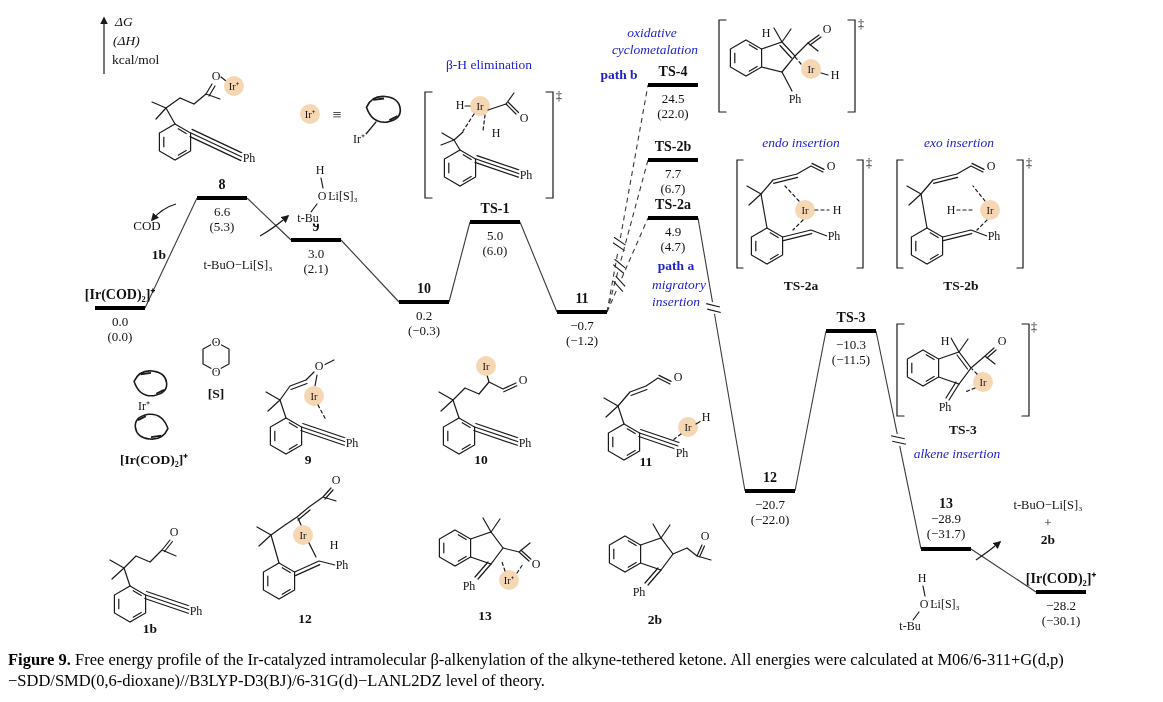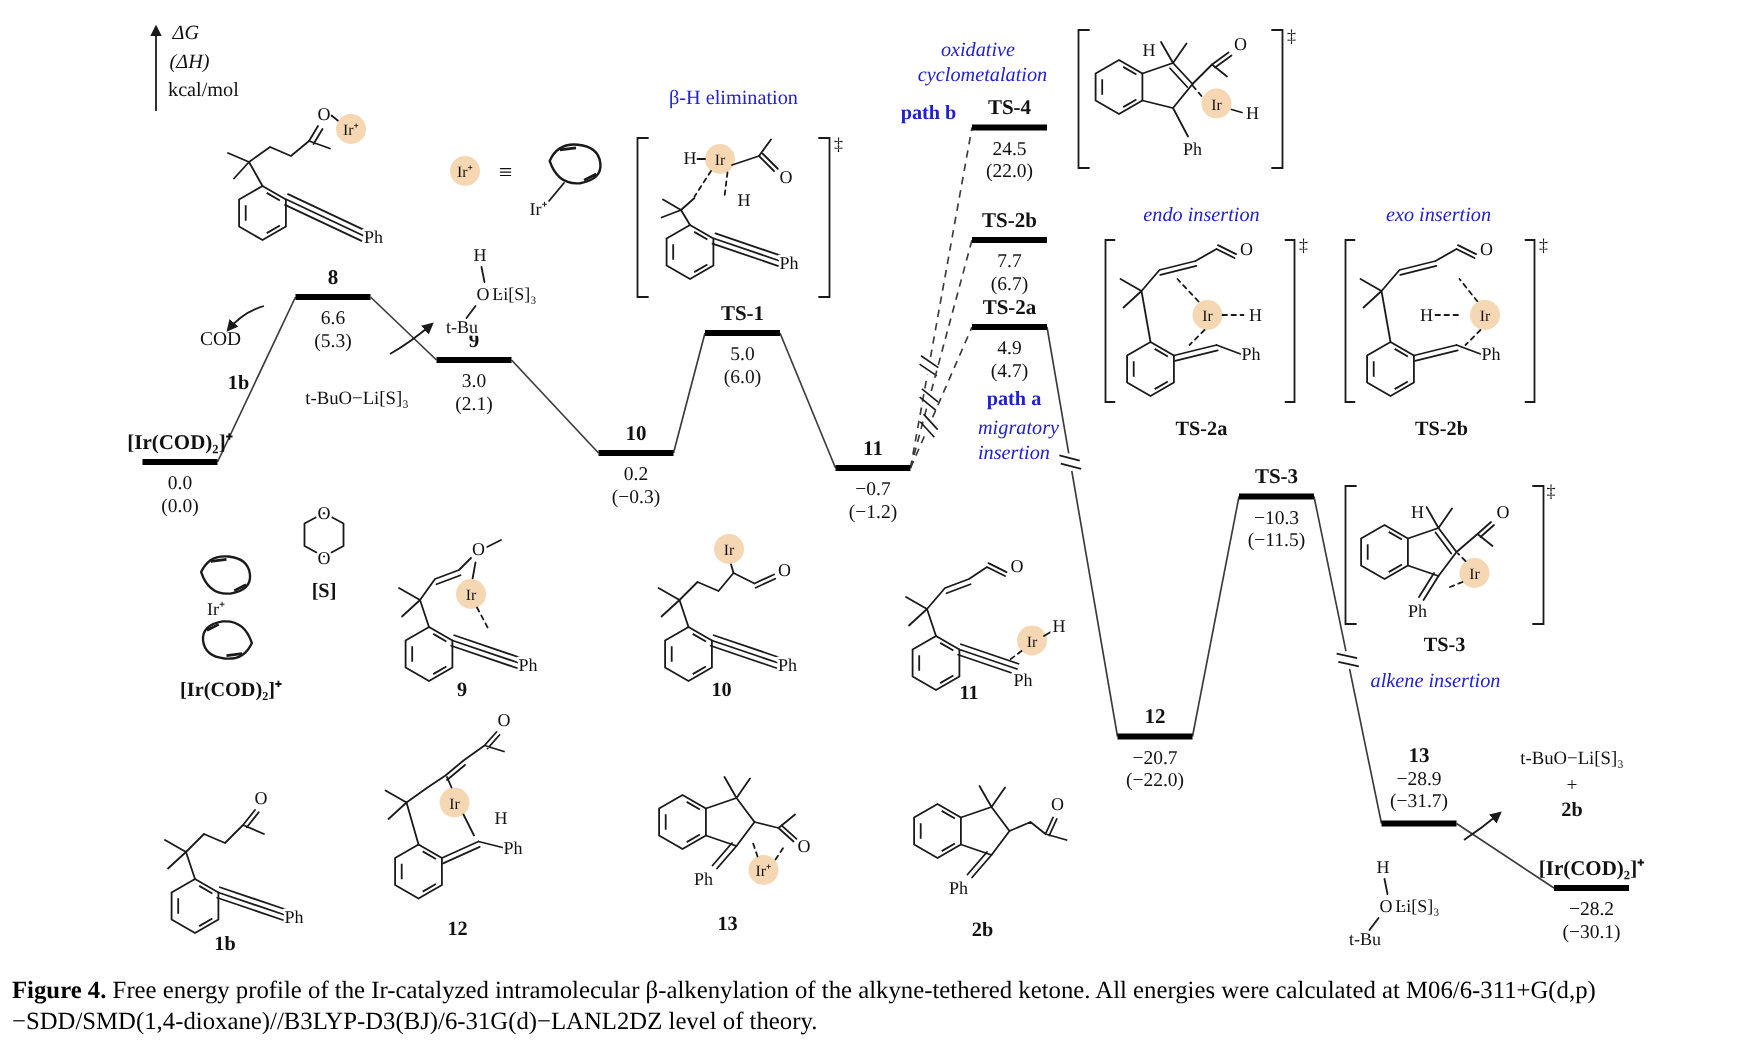--- a/index.html
+++ b/index.html
@@ -395,16 +395,16 @@
       <path d="M33,36 L40,36"></path>
       <text class="atom halo" x="43" y="40" text-anchor="start">Li[S]₃</text>
       <path d="M17,44 L11,52"></path>
       <text class="atom halo" x="8" y="62" text-anchor="end">t-Bu</text>
     </g>
 
   </g>
 </svg>
 
 <div class="caption">
-  <b>Figure 4.</b>
-  <span>Free energy profile of the Ir-catalyzed intramolecular β-alkenylation of the alkyne-tethered ketone. All energies were calculated at M06/6-311+G(d,p)−SDD/SMD(1,4-dioxane)//B3LYP-D3(BJ)/6-31G(d)−LANL2DZ level of theory.</span>
+  <b>Figure 9.</b>
+  <span>Free energy profile of the Ir-catalyzed intramolecular β-alkenylation of the alkyne-tethered ketone. All energies were calculated at M06/6-311+G(d,p)−SDD/SMD(0,6-dioxane)//B3LYP-D3(BJ)/6-31G(d)−LANL2DZ level of theory.</span>
 </div>
 </div>
 
 </body></html>

